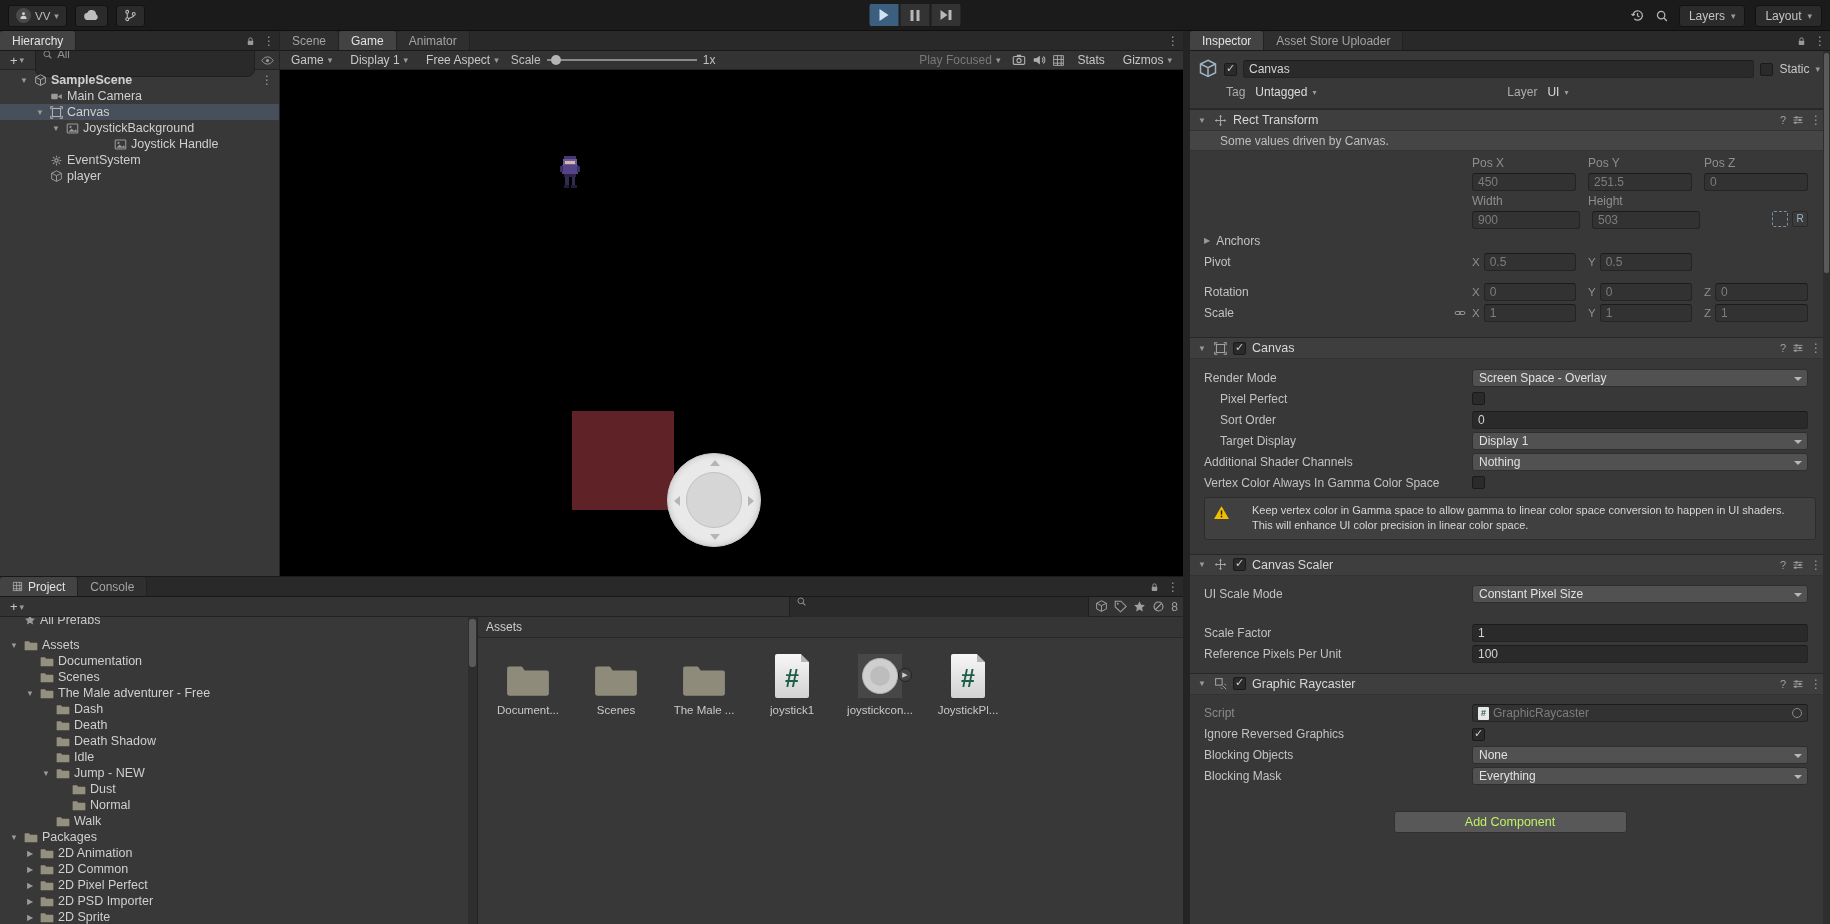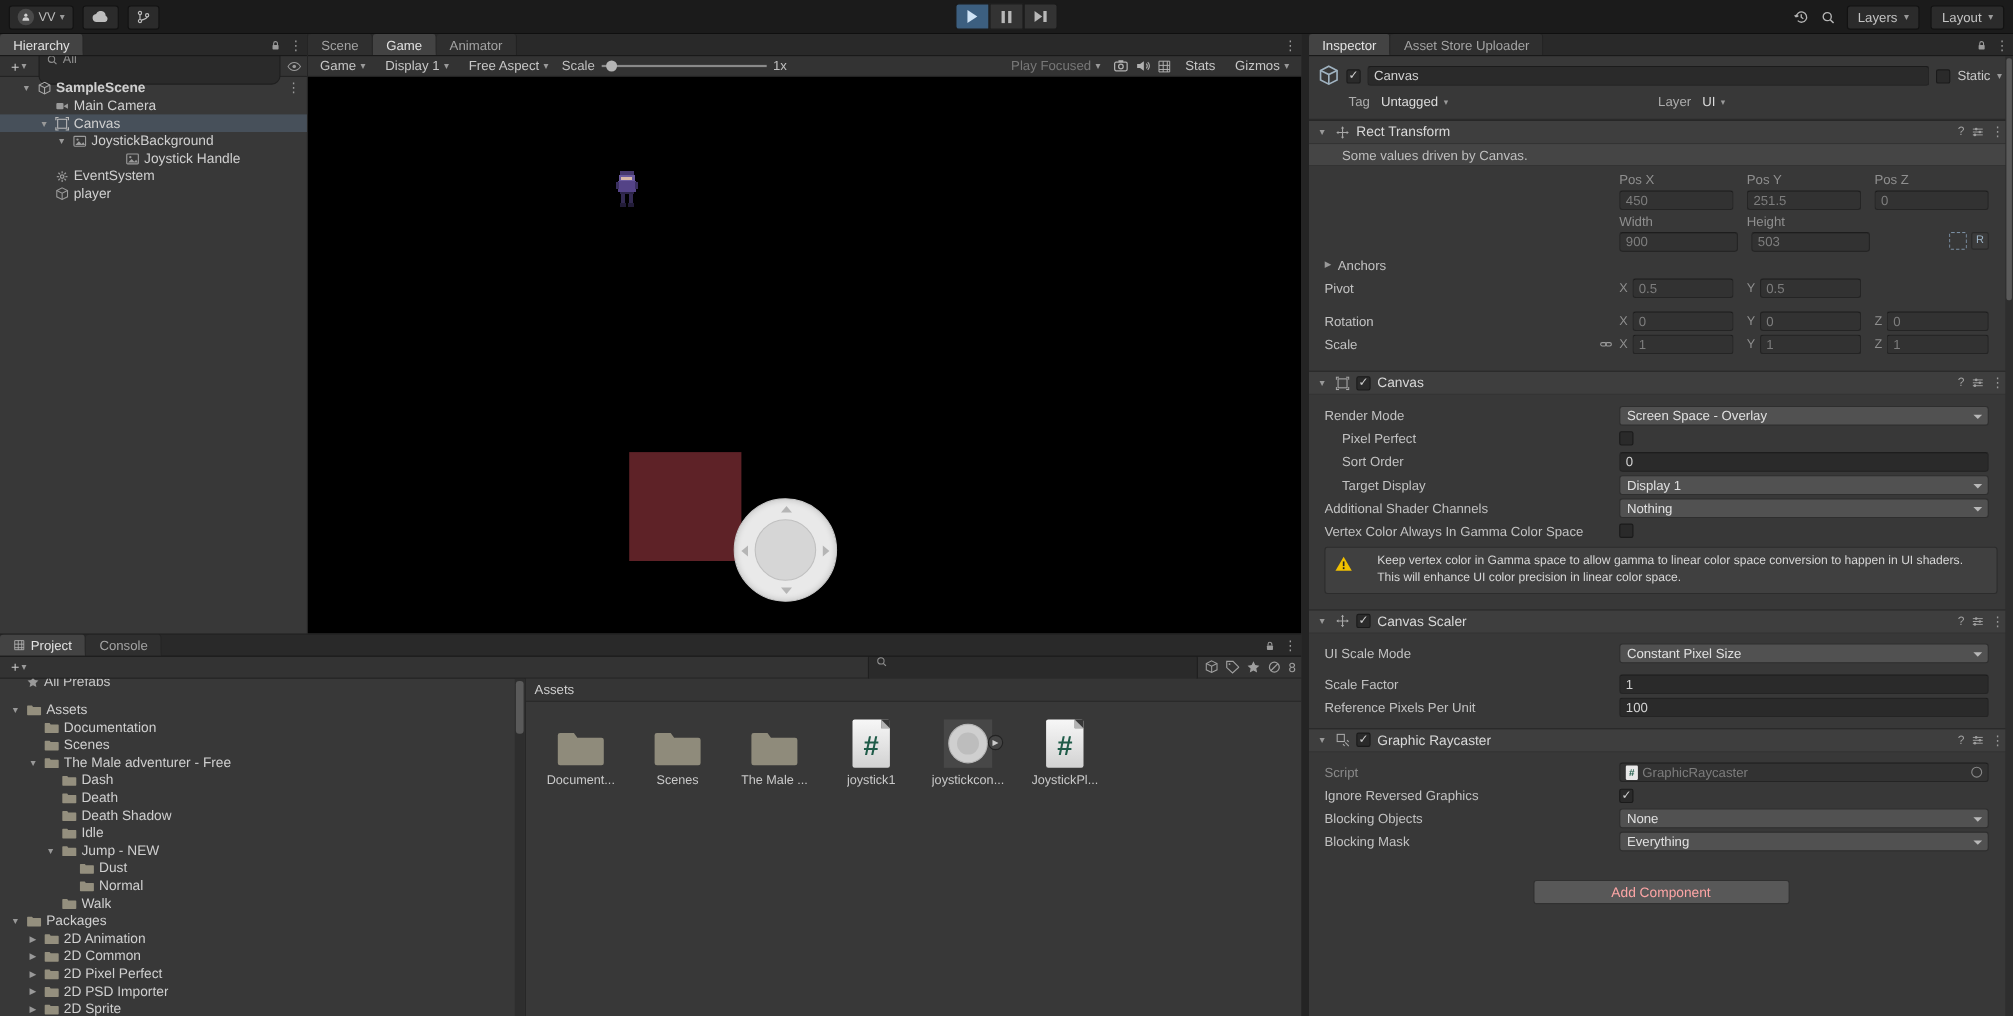--- a/index.html
+++ b/index.html
@@ -129,21 +129,21 @@
   .axis{display:flex;align-items:center;gap:4px;flex:1;min-width:0}
   .axis .ax{font-size:11.5px;color:#8f8f8f}
   .axis .tf{flex:1}
   .rt-icons{display:flex;gap:4px;justify-content:flex-end;align-items:center;flex:1}
   .mini-btn{width:16px;height:16px;border:1px dashed #7b8fa3;border-radius:2px}
   .mini-r{width:16px;height:16px;background:#3b3b3b;border:1px solid #2a2a2a;border-radius:2px;color:#9fb6c9;font-size:10px;display:flex;align-items:center;justify-content:center}
   .warnbox{margin:4px 14px 6px 14px;background:#404040;border:1px solid #2c2c2c;border-radius:3px;display:flex;gap:22px;padding:5px 8px;align-items:flex-start}
   .warnbox .wtext{font-size:11px;line-height:1.4;color:#d6d6d6}
   .gap8{height:8px}.gap14{height:14px}
   .addc-wrap{display:flex;justify-content:center;margin-top:24px}
-  .addc{width:233px;height:22px;background:#585858;border:1px solid #303030;border-radius:3px;display:flex;align-items:center;justify-content:center;font-size:12.5px;color:#fca5a5}
+  .addc{width:233px;height:22px;background:#585858;border:1px solid #303030;border-radius:3px;display:flex;align-items:center;justify-content:center;font-size:12.5px;color:#bef264}
   .insp-scrollbar{position:absolute;right:0;top:20px;bottom:0;width:7px;background:#2e2e2e}
   .insp-thumb{position:absolute;left:1px;top:2px;width:5px;height:220px;border-radius:2px;background:#5a5a5a}
   .script-mini{width:11px;height:13px;background:#e8e8e8;border-radius:1px;color:#1f5c49;font-size:9px;font-weight:bold;display:flex;align-items:center;justify-content:center;flex:none}
   .obj-picker{margin-left:auto;width:10px;height:10px;border-radius:50%;border:1px solid #8a8a8a;flex:none}
 </style>
 </head>
 <body>
 
 <svg width="0" height="0" style="position:absolute">
 <defs>
@@ -981,21 +981,21 @@
       <div class="irow">
         <span class="lbl">
             <span>UI Scale Mode</span>
           </span>
         <div class="val">
             <div class="dd">
               <span>Constant Pixel Size</span>
             </div>
           </div>
       </div>
-      <div class="irow" style="margin-top:7px">
+      <div class="irow" style="margin-top:18px">
         <span class="lbl">
             <span>Scale Factor</span>
           </span>
         <div class="val">
             <div class="tf" style="flex:1">
               <span>1</span>
             </div>
           </div>
       </div>
       <div class="irow">

